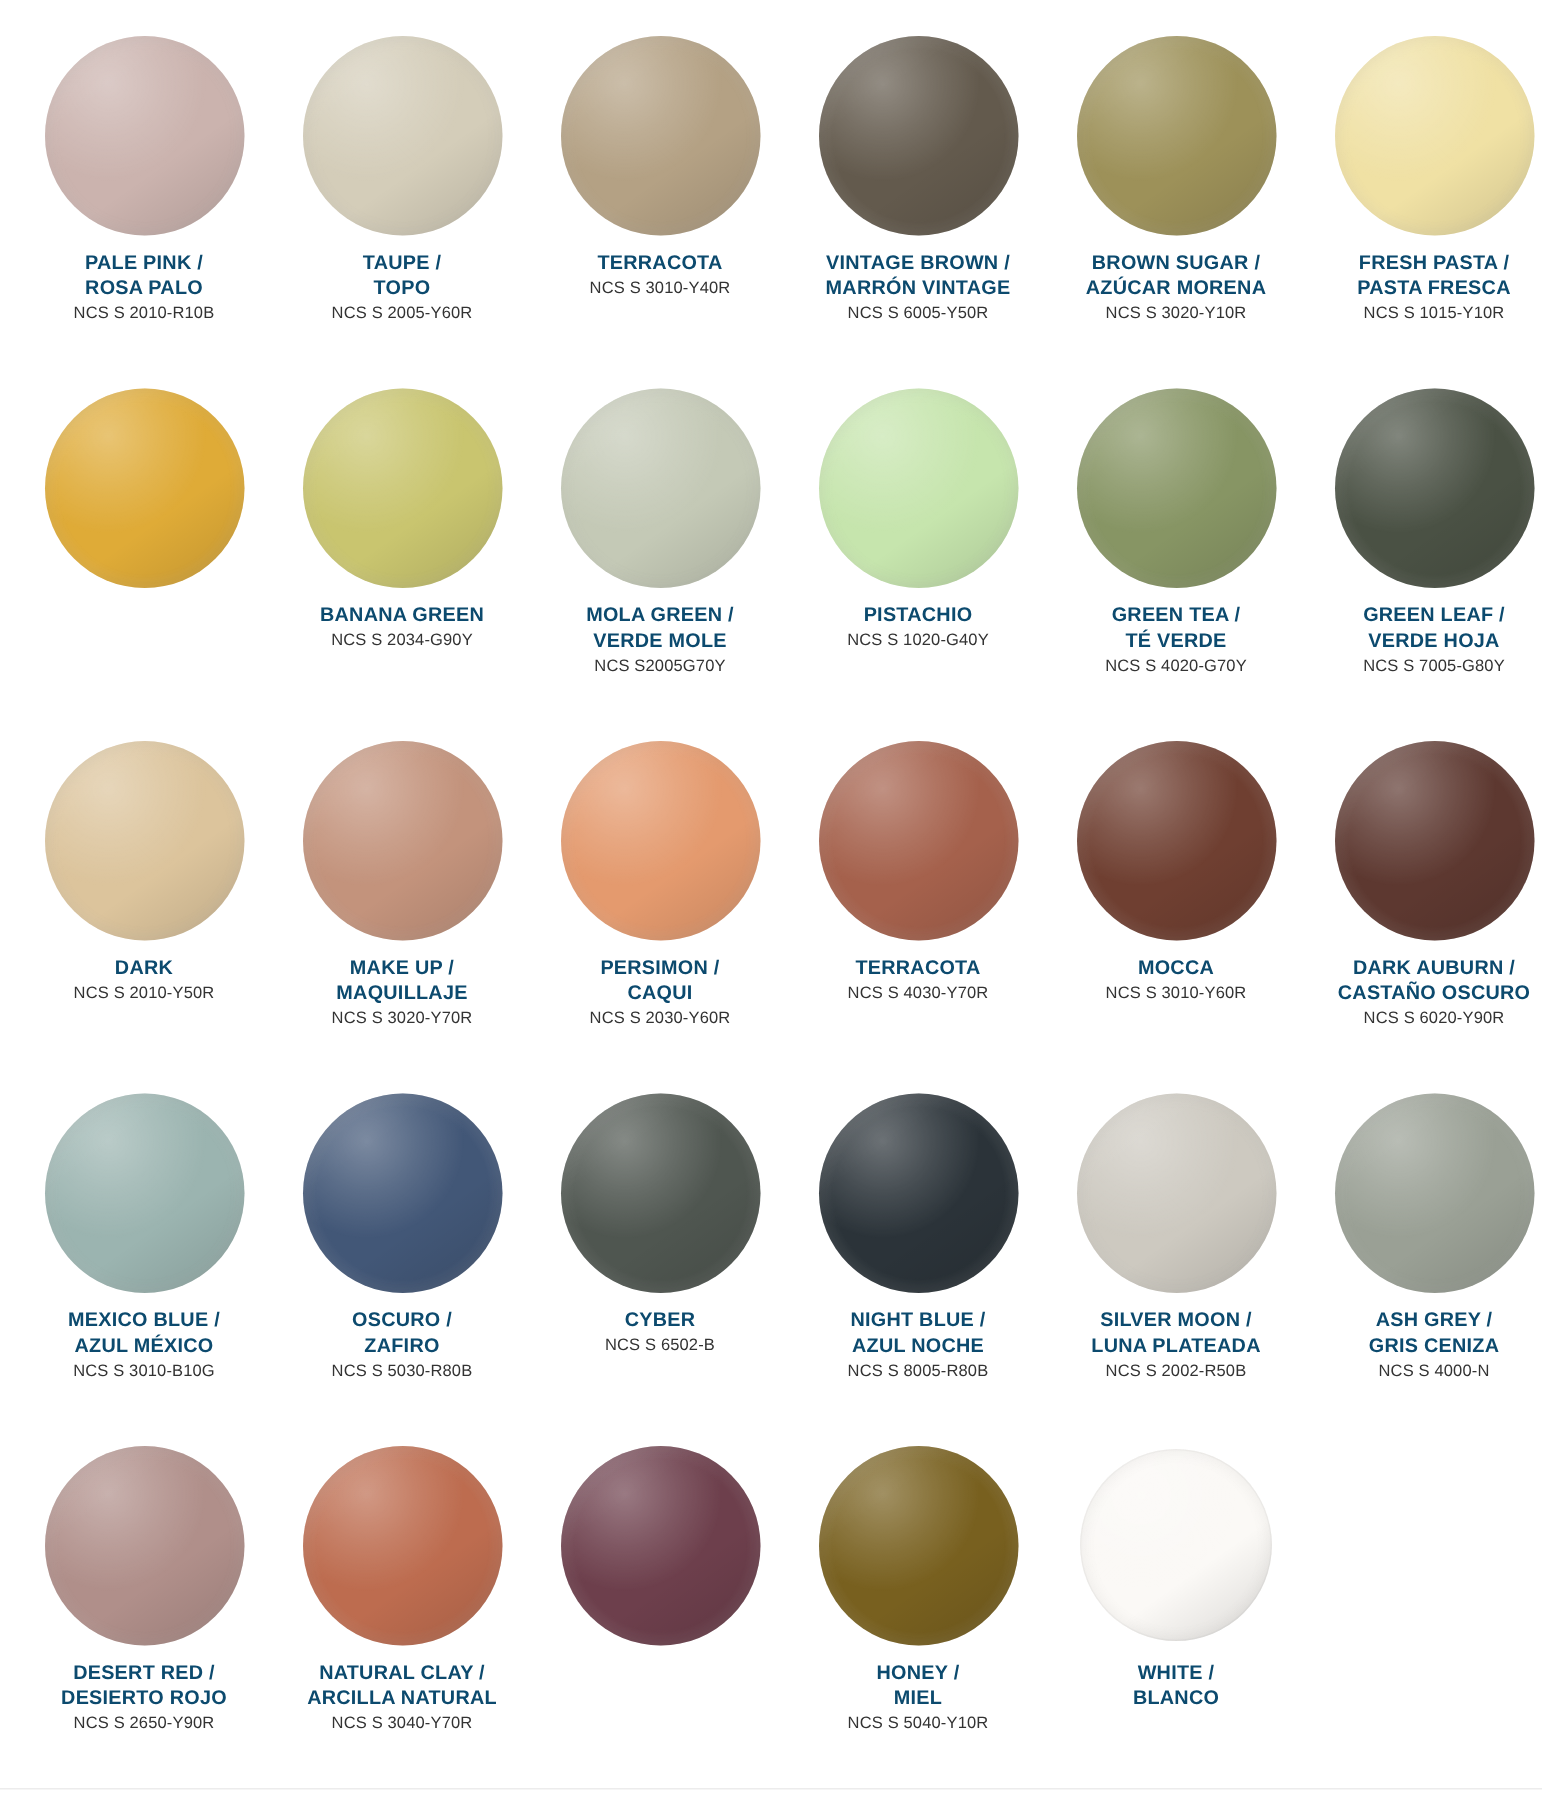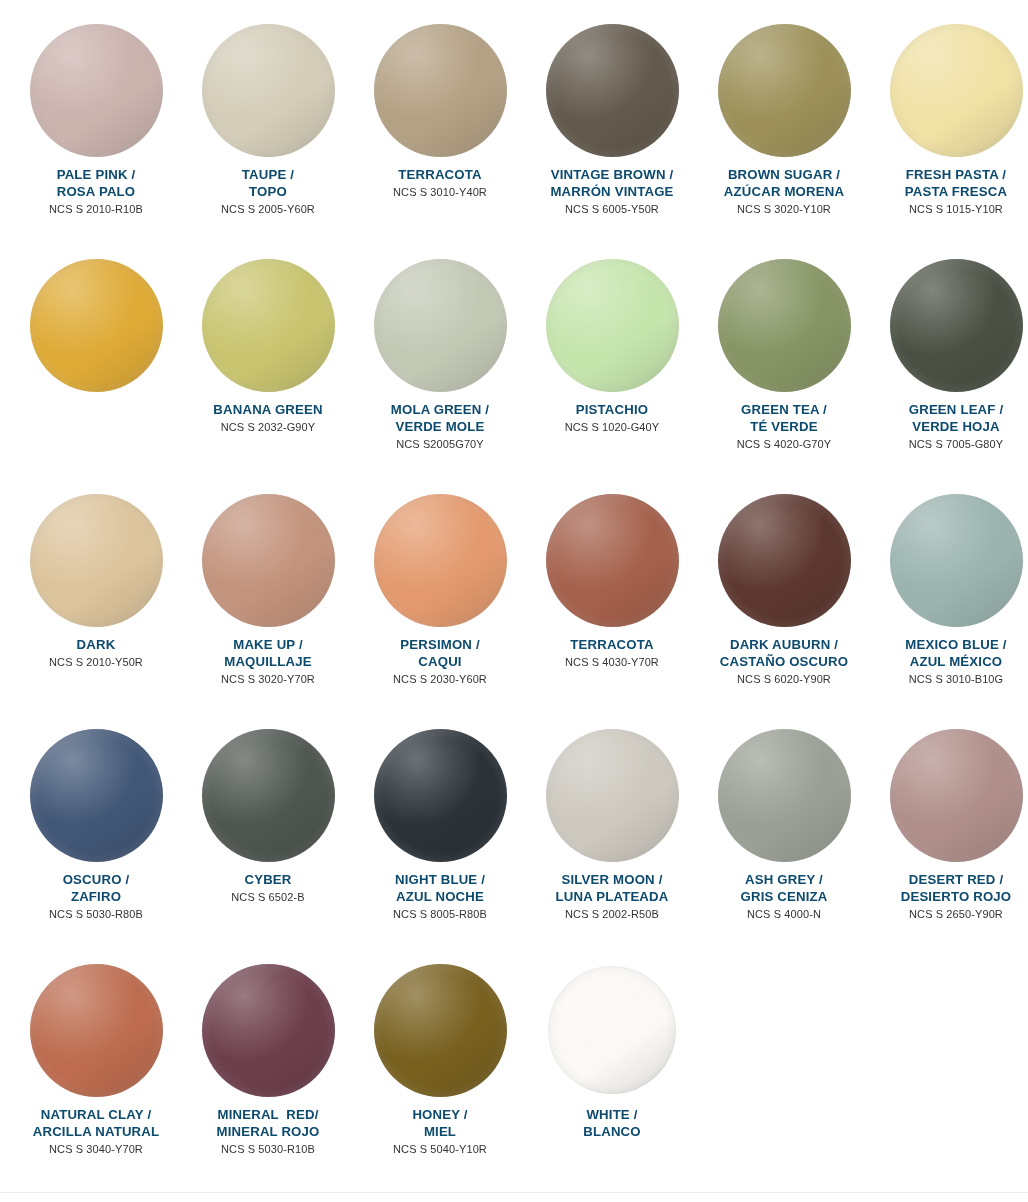--- a/index.html
+++ b/index.html
@@ -204,21 +204,21 @@
     </div>
   </div>
 
   <div class="swatch-cell">
     <div class="swatch-dot-wrap">
       <div class="swatch-dot" style="background: rgb(201, 197, 111);"></div>
     </div>
     <div class="swatch-labels">
       <div class="swatch-name">BANANA GREEN</div>
 
-      <div class="swatch-code">NCS S 2032-G90Y</div>
+      <div class="swatch-code">NCS S 2034-G90Y</div>
     </div>
   </div>
 
   <div class="swatch-cell">
     <div class="swatch-dot-wrap">
       <div class="swatch-dot" style="background: rgb(196, 201, 182);"></div>
     </div>
     <div class="swatch-labels">
       <div class="swatch-name">MOLA GREEN /</div>
       <div class="swatch-name">VERDE MOLE</div>
@@ -296,20 +296,30 @@
     <div class="swatch-dot-wrap">
       <div class="swatch-dot" style="background: rgb(165, 97, 76);"></div>
     </div>
     <div class="swatch-labels">
       <div class="swatch-name">TERRACOTA</div>
 
       <div class="swatch-code">NCS S 4030-Y70R</div>
     </div>
   </div>
 
+  <div class="swatch-cell">
+    <div class="swatch-dot-wrap">
+      <div class="swatch-dot" style="background: rgb(111, 63, 49);"></div>
+    </div>
+    <div class="swatch-labels">
+      <div class="swatch-name">MOCCA</div>
+
+      <div class="swatch-code">NCS S 3010-Y60R</div>
+    </div>
+  </div>
 
   <div class="swatch-cell">
     <div class="swatch-dot-wrap">
       <div class="swatch-dot" style="background: rgb(93, 56, 48);"></div>
     </div>
     <div class="swatch-labels">
       <div class="swatch-name">DARK AUBURN /</div>
       <div class="swatch-name">CASTAÑO OSCURO</div>
       <div class="swatch-code">NCS S 6020-Y90R</div>
     </div>
@@ -400,25 +410,20 @@
       <div class="swatch-name">NATURAL CLAY /</div>
       <div class="swatch-name">ARCILLA NATURAL</div>
       <div class="swatch-code">NCS S 3040-Y70R</div>
     </div>
   </div>
 
   <div class="swatch-cell">
     <div class="swatch-dot-wrap">
       <div class="swatch-dot" style="background: rgb(109, 63, 76);"></div>
     </div>
-    <div class="swatch-labels">
-      <div class="swatch-name">MINERAL  RED/</div>
-      <div class="swatch-name">MINERAL ROJO</div>
-      <div class="swatch-code">NCS S 5030-R10B</div>
-    </div>
   </div>
 
   <div class="swatch-cell">
     <div class="swatch-dot-wrap">
       <div class="swatch-dot" style="background: rgb(120, 96, 31);"></div>
     </div>
     <div class="swatch-labels">
       <div class="swatch-name">HONEY /</div>
       <div class="swatch-name">MIEL</div>
       <div class="swatch-code">NCS S 5040-Y10R</div>

